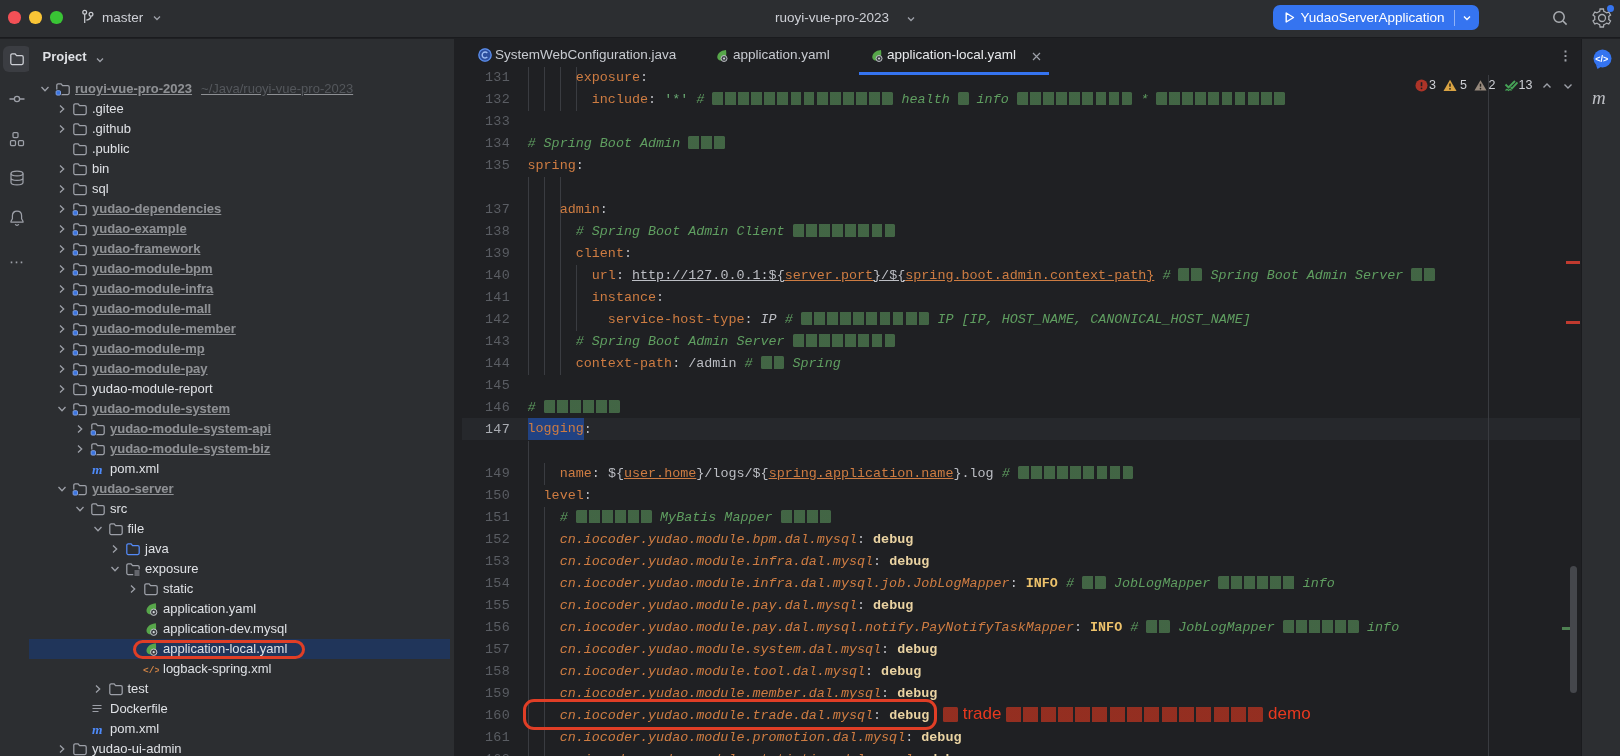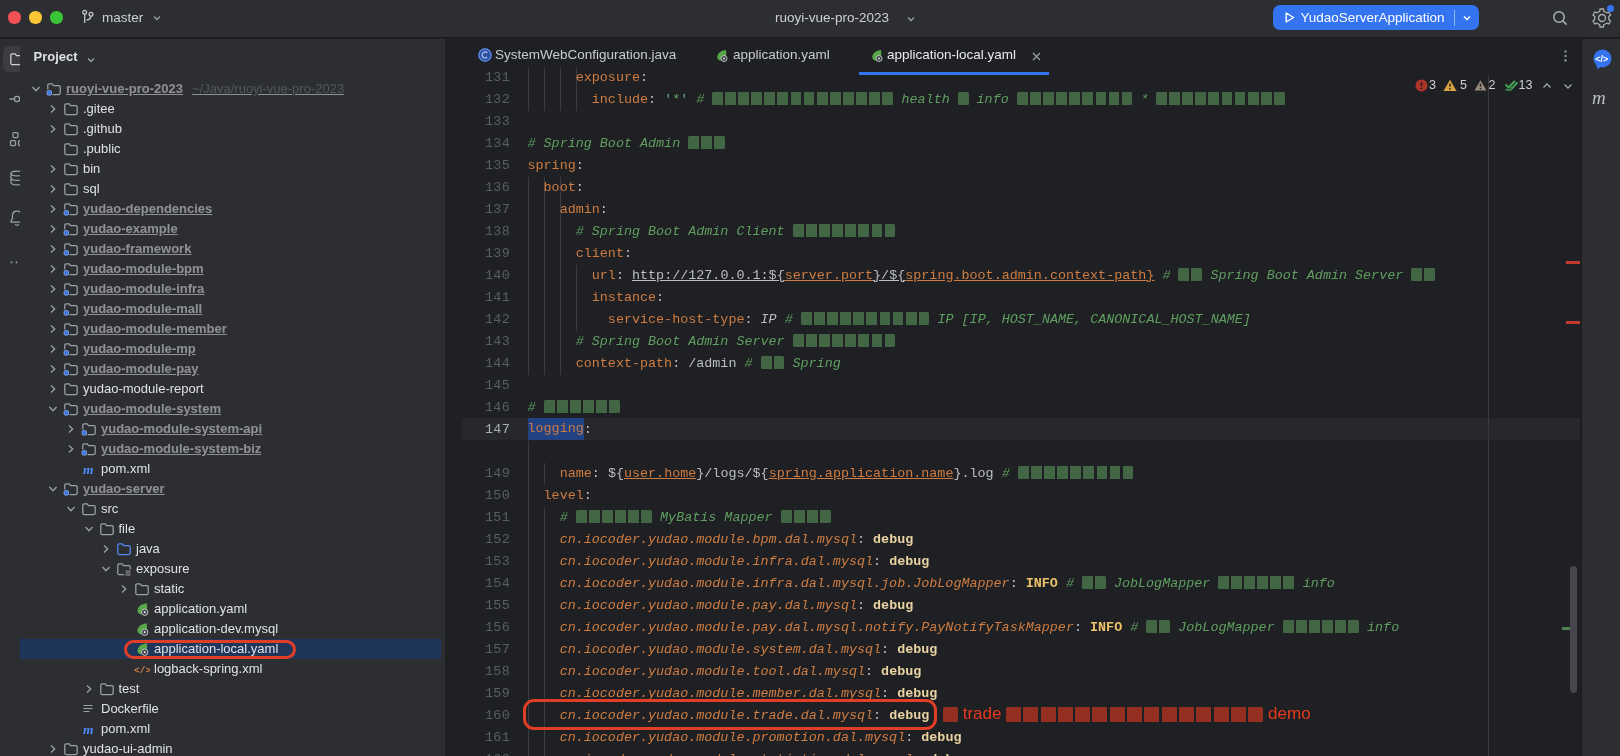--- a/index.html
+++ b/index.html
@@ -9,21 +9,21 @@
 #title { position:absolute; left:0; top:0; width:1620px; height:38px; background:#2c2e31; border-bottom:1px solid #1a1b1e; }
 .tl { position:absolute; top:11px; width:12.5px; height:12.5px; border-radius:50%; }
 #branch { position:absolute; left:102px; top:10px; color:#ced0d6; font-size:13.5px; }
 #ptitle { position:absolute; left:775px; top:10px; color:#ced0d6; font-size:13.5px; }
 #run { position:absolute; left:1272.5px; top:4.5px; width:206px; height:25.5px; background:#3574f0; border-radius:7px; color:#fff; font-size:13.5px; }
 
 
 #stripe { position:absolute; left:0; top:39px; width:35px; height:717px; background:#2c2e31; border-right:1px solid #1a1b1e; }
 
 
-#proj { position:absolute; left:20px; top:39px; width:425px; height:717px; background:#2c2e31; overflow:hidden; }
+#proj { position:absolute; left:29px; top:39px; width:425px; height:717px; background:#2c2e31; overflow:hidden; }
 #projhead { position:absolute; left:13.5px; top:10px; color:#dfe1e5; font-size:13px; font-weight:bold; }
 .trow { position:absolute; height:20px; line-height:20px; color:#dfe1e5; font-size:13px; white-space:pre; }
 .trow.b { font-weight:bold; }
 .dim { color:#74787e; font-weight:normal; margin-left:9px; }
 
 
 #ed { position:absolute; left:462px; top:39px; width:1118px; height:717px; background:#1f2023; overflow:hidden; }
 #tabs { position:absolute; left:0; top:0; width:1118px; height:33px; }
 .tab { position:absolute; top:0; height:33px; line-height:32px; font-size:13.5px; color:#c8cbd1; }
 #caretline { position:absolute; left:0; top:379px; width:1118px; height:22px; background:#26282c; }
@@ -412,21 +412,20 @@
 <div class="ig" style="left:97.7px;top:137.5px;height:198.0px"></div>
 <div class="ig" style="left:113.7px;top:225.5px;height:66.0px"></div>
 <div class="ig" style="left:65.5px;top:401.5px;height:330.0px"></div>
 <div class="ig" style="left:81.6px;top:423.5px;height:22.0px"></div>
 <div class="ig" style="left:81.6px;top:467.5px;height:264.0px"></div>
 <div class="line" style="top:27.5px"><span class="ln">131</span><span class="cd">      <span class="k">exposure</span>:</span></div>
 <div class="line" style="top:49.5px"><span class="ln">132</span><span class="cd">        <span class="k">include</span>: <span class="s">'*'</span> <span class="c"># <i class="b" style="width:181.1px;height:13px;vertical-align:-2px;background-image:repeating-linear-gradient(90deg,currentColor 0 10.8px,transparent 10.8px 13.10px)"></i> health <i class="b" style="width:10.8px;height:13px;vertical-align:-2px;background-image:repeating-linear-gradient(90deg,currentColor 0 10.8px,transparent 10.8px 13.10px)"></i> info <i class="b" style="width:115.6px;height:13px;vertical-align:-2px;background-image:repeating-linear-gradient(90deg,currentColor 0 10.8px,transparent 10.8px 13.10px)"></i> * <i class="b" style="width:128.7px;height:13px;vertical-align:-2px;background-image:repeating-linear-gradient(90deg,currentColor 0 10.8px,transparent 10.8px 13.10px)"></i></span></span></div>
 <div class="line" style="top:71.5px"><span class="ln">133</span><span class="cd"></span></div>
 <div class="line" style="top:93.5px"><span class="ln">134</span><span class="cd"><span class="c"># Spring Boot Admin <i class="b" style="width:37.0px;height:13px;vertical-align:-2px;background-image:repeating-linear-gradient(90deg,currentColor 0 10.8px,transparent 10.8px 13.10px)"></i></span></span></div>
 <div class="line" style="top:115.5px"><span class="ln">135</span><span class="cd"><span class="k">spring</span>:</span></div>
-<div class="line" style="top:137.5px"><span class="ln">136</span><span class="cd">  <span class="k">boot</span>:</span></div>
 <div class="line" style="top:159.5px"><span class="ln">137</span><span class="cd">    <span class="k">admin</span>:</span></div>
 <div class="line" style="top:181.5px"><span class="ln">138</span><span class="cd">      <span class="c"># Spring Boot Admin Client <i class="b" style="width:102.5px;height:13px;vertical-align:-2px;background-image:repeating-linear-gradient(90deg,currentColor 0 10.8px,transparent 10.8px 13.10px)"></i></span></span></div>
 <div class="line" style="top:203.5px"><span class="ln">139</span><span class="cd">      <span class="k">client</span>:</span></div>
 <div class="line" style="top:225.5px"><span class="ln">140</span><span class="cd">        <span class="k">url</span>: <span class="u">http://127.0.0.1:${</span><span class="uv">server.port</span><span class="u">}/${</span><span class="uv">spring.boot.admin.context-path</span><span class="uv">}</span> <span class="c"># <i class="b" style="width:23.9px;height:13px;vertical-align:-2px;background-image:repeating-linear-gradient(90deg,currentColor 0 10.8px,transparent 10.8px 13.10px)"></i> Spring Boot Admin Server <i class="b" style="width:23.9px;height:13px;vertical-align:-2px;background-image:repeating-linear-gradient(90deg,currentColor 0 10.8px,transparent 10.8px 13.10px)"></i></span></span></div>
 <div class="line" style="top:247.5px"><span class="ln">141</span><span class="cd">        <span class="k">instance</span>:</span></div>
 <div class="line" style="top:269.5px"><span class="ln">142</span><span class="cd">          <span class="k">service-host-type</span>: <span class="ip">IP</span> <span class="c"># <i class="b" style="width:128.7px;height:13px;vertical-align:-2px;background-image:repeating-linear-gradient(90deg,currentColor 0 10.8px,transparent 10.8px 13.10px)"></i> IP [IP, HOST_NAME, CANONICAL_HOST_NAME]</span></span></div>
 <div class="line" style="top:291.5px"><span class="ln">143</span><span class="cd">      <span class="c"># Spring Boot Admin Server <i class="b" style="width:102.5px;height:13px;vertical-align:-2px;background-image:repeating-linear-gradient(90deg,currentColor 0 10.8px,transparent 10.8px 13.10px)"></i></span></span></div>
 <div class="line" style="top:313.5px"><span class="ln">144</span><span class="cd">      <span class="k">context-path</span>: /admin <span class="c"># <i class="b" style="width:23.9px;height:13px;vertical-align:-2px;background-image:repeating-linear-gradient(90deg,currentColor 0 10.8px,transparent 10.8px 13.10px)"></i> Spring</span></span></div>
 <div class="line" style="top:335.5px"><span class="ln">145</span><span class="cd"></span></div>
 <div class="line" style="top:357.5px"><span class="ln">146</span><span class="cd"><span class="c"># <i class="b" style="width:76.3px;height:13px;vertical-align:-2px;background-image:repeating-linear-gradient(90deg,currentColor 0 10.8px,transparent 10.8px 13.10px)"></i></span></span></div>

